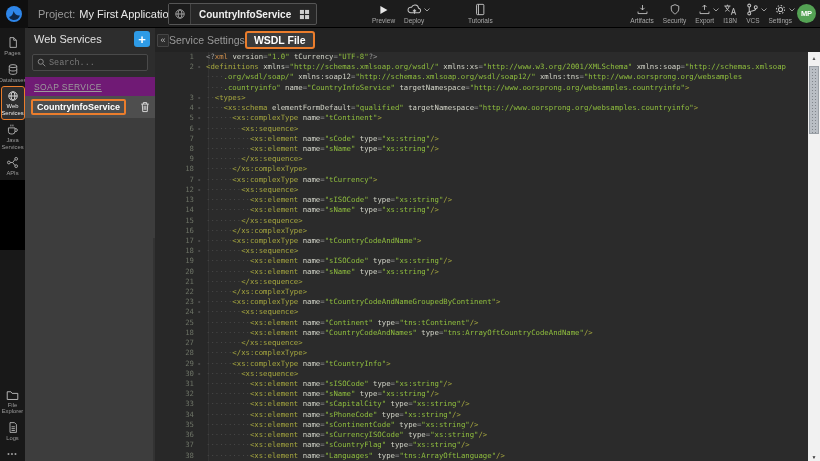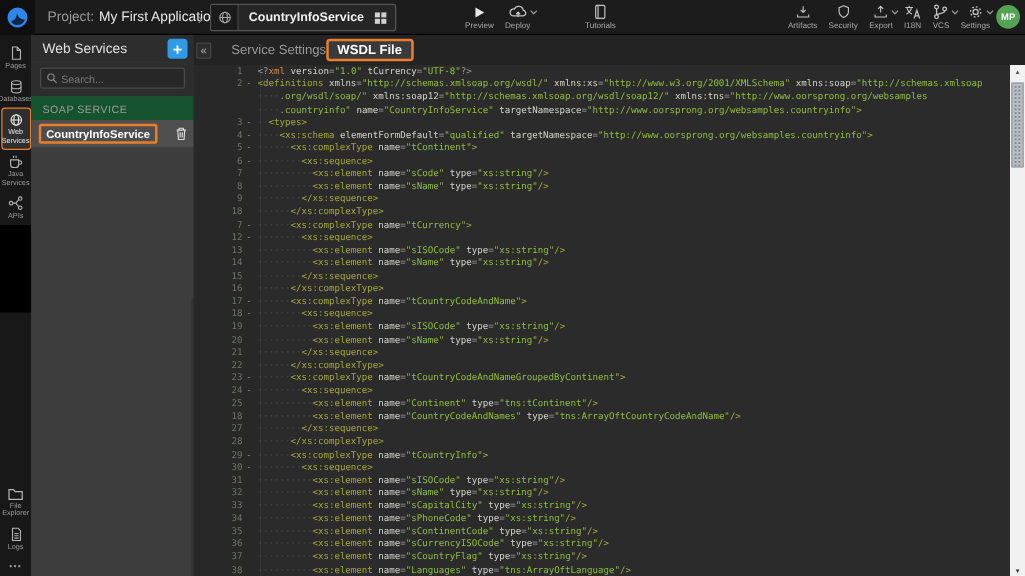--- a/index.html
+++ b/index.html
@@ -35,34 +35,34 @@
   .sb-spacer { flex:1; }
   .sb-dots { color:#9b9b9b; font-size:7px; letter-spacing:1px; padding:6px 0 4px; }
 
   
   .panel { position:absolute; left:25px; top:28px; width:130px; height:433px; display:flex; flex-direction:column; background:#3d3d3d; }
   .panel-head { height:22px; background:#2d2d2d; display:flex; align-items:center; padding:0 5px 0 9px; }
   .panel-title { flex:1; font-size:11px; color:#e0e0e0; }
   .plus-btn { width:16px; height:16px; border-radius:3px; display:flex; align-items:center; justify-content:center; color:#fff; font-size:13px; line-height:13px; font-weight:bold; }
   .panel-search { height:27px; background:#2d2d2d; padding:4px 7px 6px; }
   .search-box { height:17px; background:#272727; border:1px solid #4a4a4a; border-radius:2px; display:flex; align-items:center; padding:0 4px; gap:3px; }
-  .search-box input { flex:1; min-width:0; background:transparent; border:none; outline:none; font-size:8.5px; color:#ccc; font-family:Liberation Sans, sans-serif; }
+  .search-box input { flex:1; min-width:0; background:transparent; border:none; outline:none; font-size:8.5px; color:#ccc; font-family:Liberation Mono, monospace; }
   .search-box input::placeholder { color:#7a7a7a; }
-  .panel-section { height:19px; background:#14532d; display:flex; align-items:center; padding-left:9px; font-size:8.5px; color:#9c9c9c; letter-spacing:.4px; }
+  .panel-section { height:19px; background:#701a75; display:flex; align-items:center; padding-left:9px; font-size:8.5px; color:#9c9c9c; letter-spacing:.4px;text-decoration:underline; }
   .panel-item { height:22px; background:#4e4e4e; display:flex; align-items:center; padding:0 5px 0 6px; }
   .item-name-box { border:2px solid #EB7D2C; border-radius:2px; padding:1px 4px; font-size:9px; font-weight:bold; color:#fff; white-space:nowrap; }
   .item-flex { flex:1; }
   .panel-body { flex:1; position:relative; background:#3d3d3d; }
   .panel-scroll { position:absolute; right:0; top:120px; bottom:0; width:2px; background:#333; }
 
   
   .main { position:absolute; left:155px; top:28px; width:665px; height:433px; }
   .tabbar { height:24px; background:#232323; display:flex; align-items:center; }
   .collapse-btn { width:12px; height:13px; margin-left:2px; background:#2c2c2c; border:1px solid #454545; color:#b5b5b5; font-size:9px; line-height:11px; text-align:center; border-radius:1px; }
-  .tab-inactive { margin-left:16px; font-size:10.5px; color:#999; }
+  .tab-inactive { font-size:10.5px; color:#999; }
   .tab-active { border:2px solid #EB7D2C; border-radius:3px; background:#3a3a3a; padding:1px 7px; font-size:10.5px; font-weight:bold; color:#fff; }
 
   .editor { position:absolute; left:0; right:12px; top:24px; bottom:0; background:#2b2b2b; overflow:hidden; }
   .gutter-bg { position:absolute; left:0; top:0; bottom:0; width:54px; background:#282828; border-right:1px solid #333; }
   .code-lines { position:relative; }
   .code-row { display:flex; height:10.22px; line-height:10.22px; font-family:"DejaVu Sans Mono",monospace; font-size:7.3px; }
   .ln-num { width:42px; text-align:right; color:#6d7366; padding-right:3px; flex:none; }
   .ln-fold { width:9px; color:#8f8f8f; flex:none; }
   .code-text { white-space:pre; overflow:hidden; flex:1; }
   .tk-t  { color:#a6a73f; }

